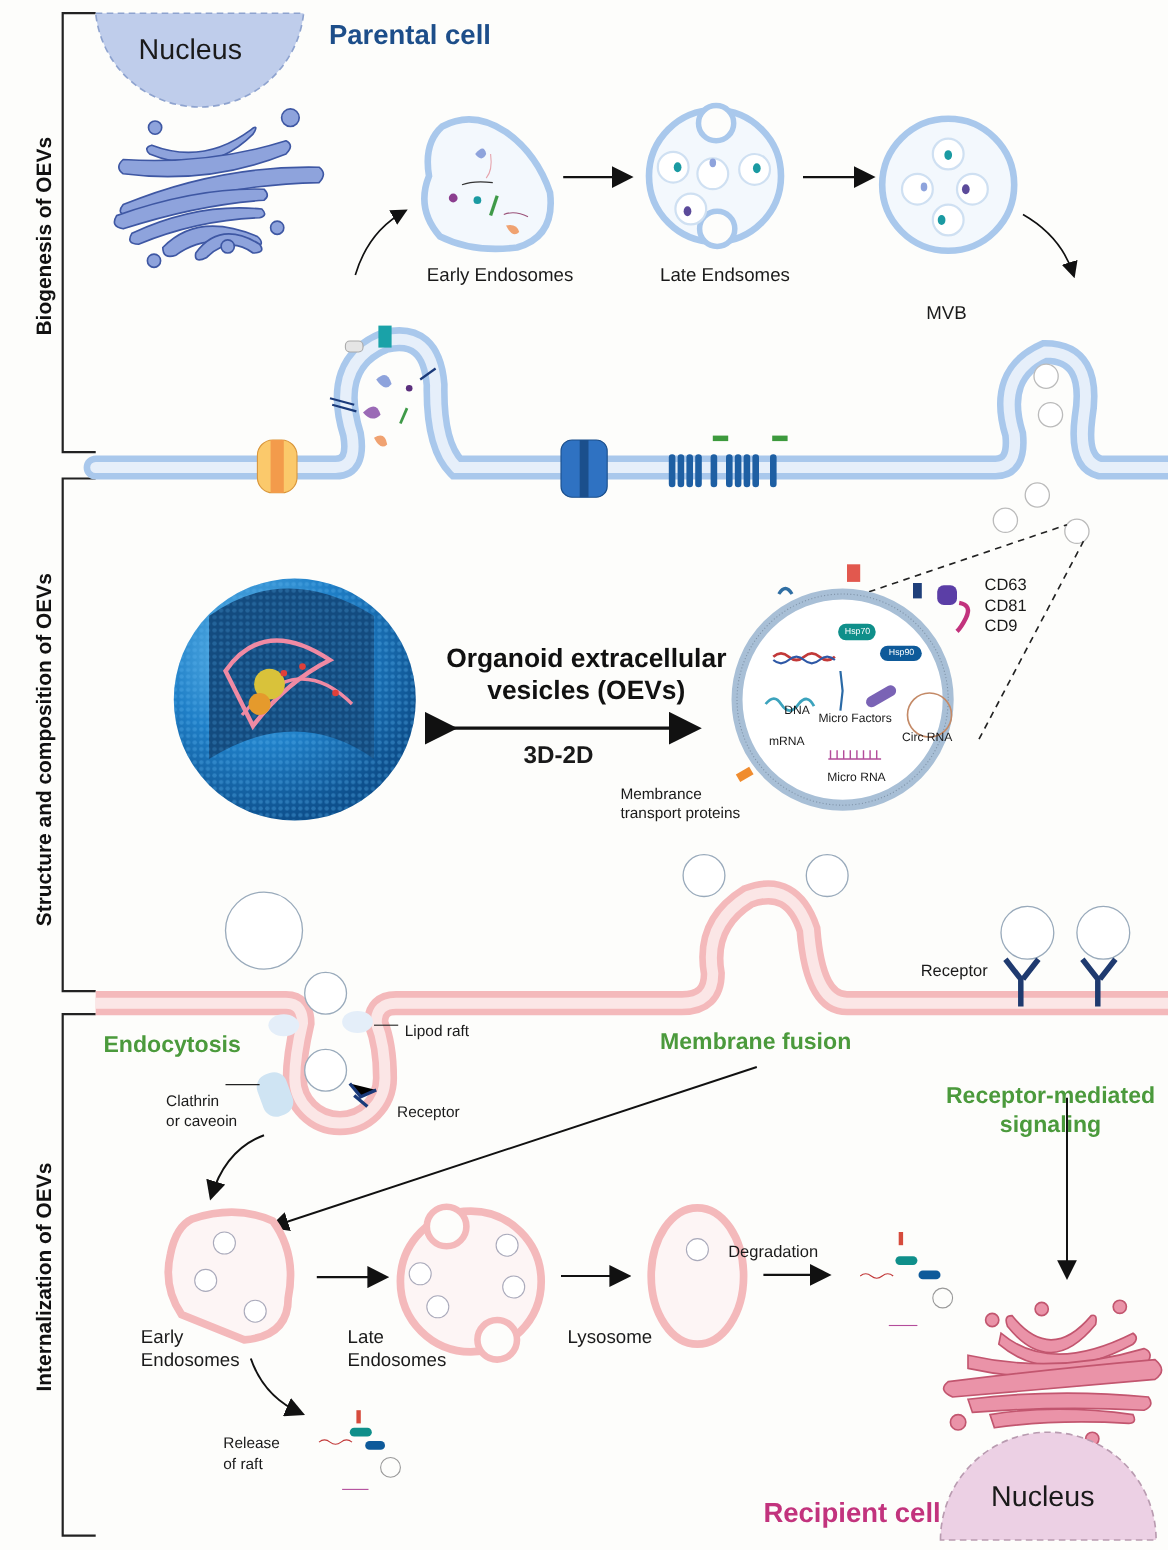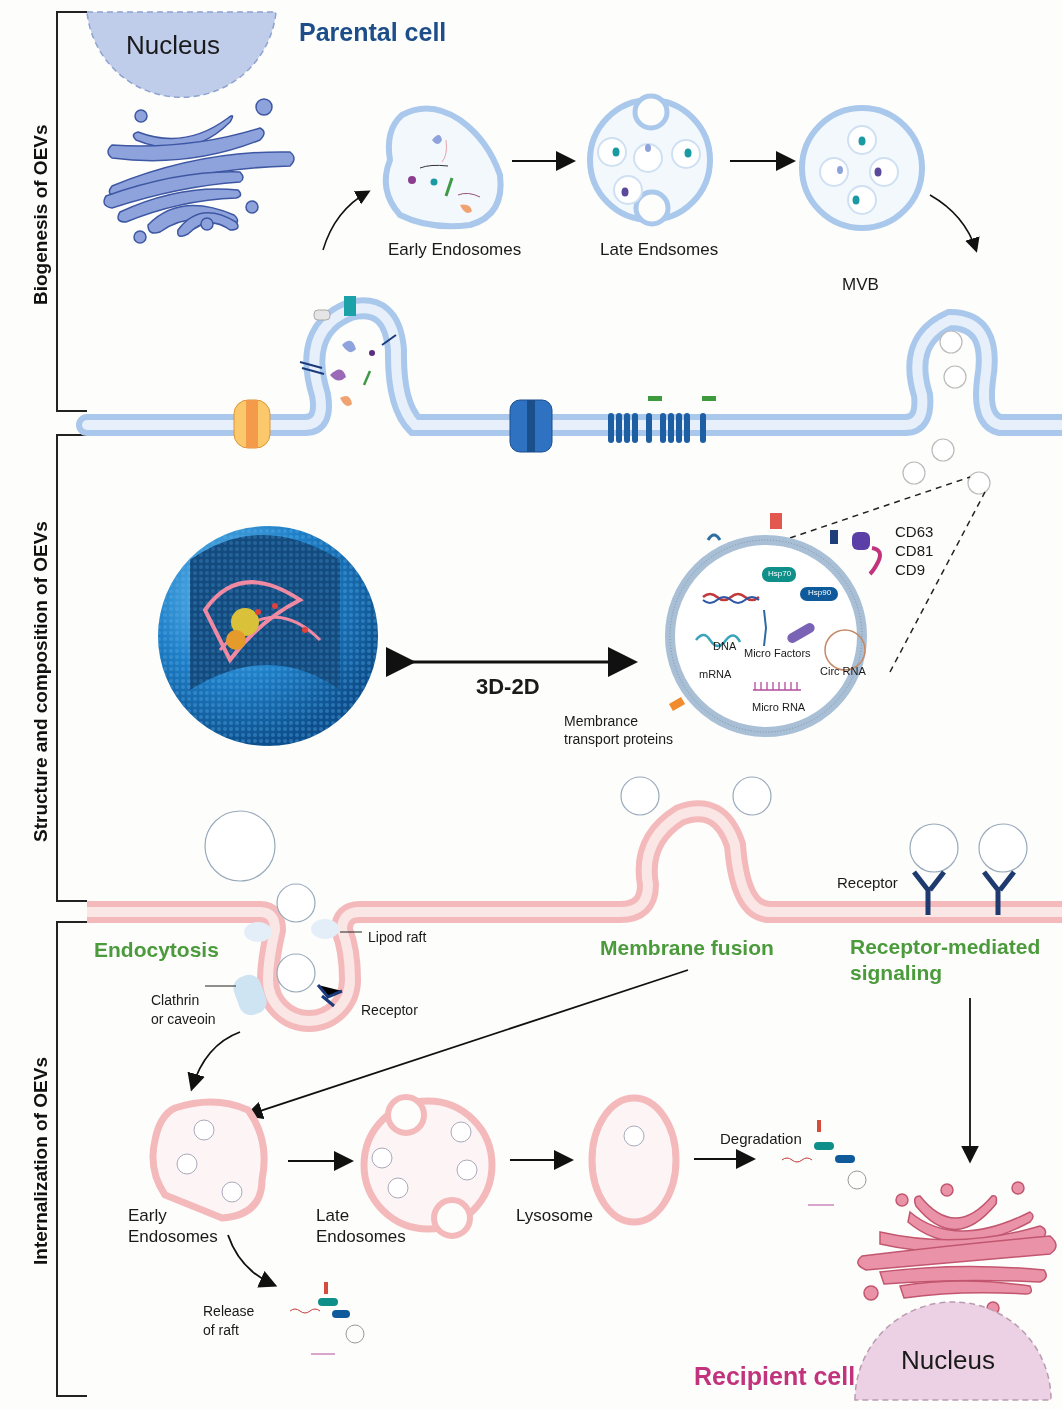--- a/index.html
+++ b/index.html
@@ -294,20 +294,22 @@
 <div class="section-label" style="left:30px;top:842px;">Structure and composition of OEVs</div>
 <div class="section-label" style="left:30px;top:1265px;">Internalization  of OEVs</div>
 
 <div class="lbl" style="left:126px;top:30px;font-size:26px;">Nucleus</div>
 <div class="lbl title-blue" style="left:299px;top:18px;">Parental cell</div>
 <div class="lbl" style="left:388px;top:240px;">Early Endosomes</div>
 <div class="lbl" style="left:600px;top:240px;">Late Endsomes</div>
 <div class="lbl" style="left:842px;top:243px;margin-top:32px;">MVB</div>
 
 <div class="abs center-title" style="left:388px;top:584px;width:290px;">
+  <div>Organoid extracellular</div>
+  <div>vesicles (OEVs)</div>
 </div>
 <div class="lbl" style="left:476px;top:674px;font-weight:bold;font-size:22px;">3D-2D</div>
 
 <div class="lbl" style="left:895px;top:522px;font-size:15px;line-height:19px;">
   <div>CD63</div>
   <div>CD81</div>
   <div>CD9</div>
 </div>
 
 <div class="lbl" style="left:768px;top:569px;font-size:8px;color:#fff;">Hsp70</div>
@@ -324,33 +326,33 @@
 
 <div class="lbl green" style="left:94px;top:938px;">Endocytosis</div>
 <div class="lbl" style="left:368px;top:929px;font-size:14px;">Lipod raft</div>
 <div class="lbl" style="left:151px;top:991px;font-size:14px;line-height:19px;">
   <div>Clathrin</div>
   <div>or caveoin</div>
 </div>
 <div class="lbl" style="left:361px;top:1002px;font-size:14px;">Receptor</div>
 <div class="lbl green" style="left:600px;top:936px;">Membrane fusion</div>
 <div class="lbl" style="left:837px;top:874px;font-size:15px;">Receptor</div>
-<div class="abs green" style="left:850px;top:934px;width:210px;line-height:26px;">
+<div class="abs green" style="left:850px;top:984px;width:210px;text-align:center;line-height:26px;">
   <div>Receptor-mediated</div>
   <div>signaling</div>
 </div>
 
 <div class="lbl" style="left:128px;top:1205px;line-height:21px;">
   <div>Early</div>
   <div>Endosomes</div>
 </div>
 <div class="lbl" style="left:316px;top:1205px;line-height:21px;">
   <div>Late</div>
   <div>Endosomes</div>
 </div>
 <div class="lbl" style="left:516px;top:1206px;">Lysosome</div>
-<div class="lbl" style="left:720px;top:1130px;font-size:15px;">Degradation</div>
+<div class="lbl" style="left:662px;top:1130px;font-size:15px;">Degradation</div>
 <div class="lbl" style="left:203px;top:1302px;font-size:14px;line-height:19px;">
   <div>Release</div>
   <div>of raft</div>
 </div>
 <div class="lbl title-pink" style="left:694px;top:1362px;">Recipient cell</div>
 <div class="lbl" style="left:901px;top:1345px;font-size:26px;">Nucleus</div>
 
 </body></html>

